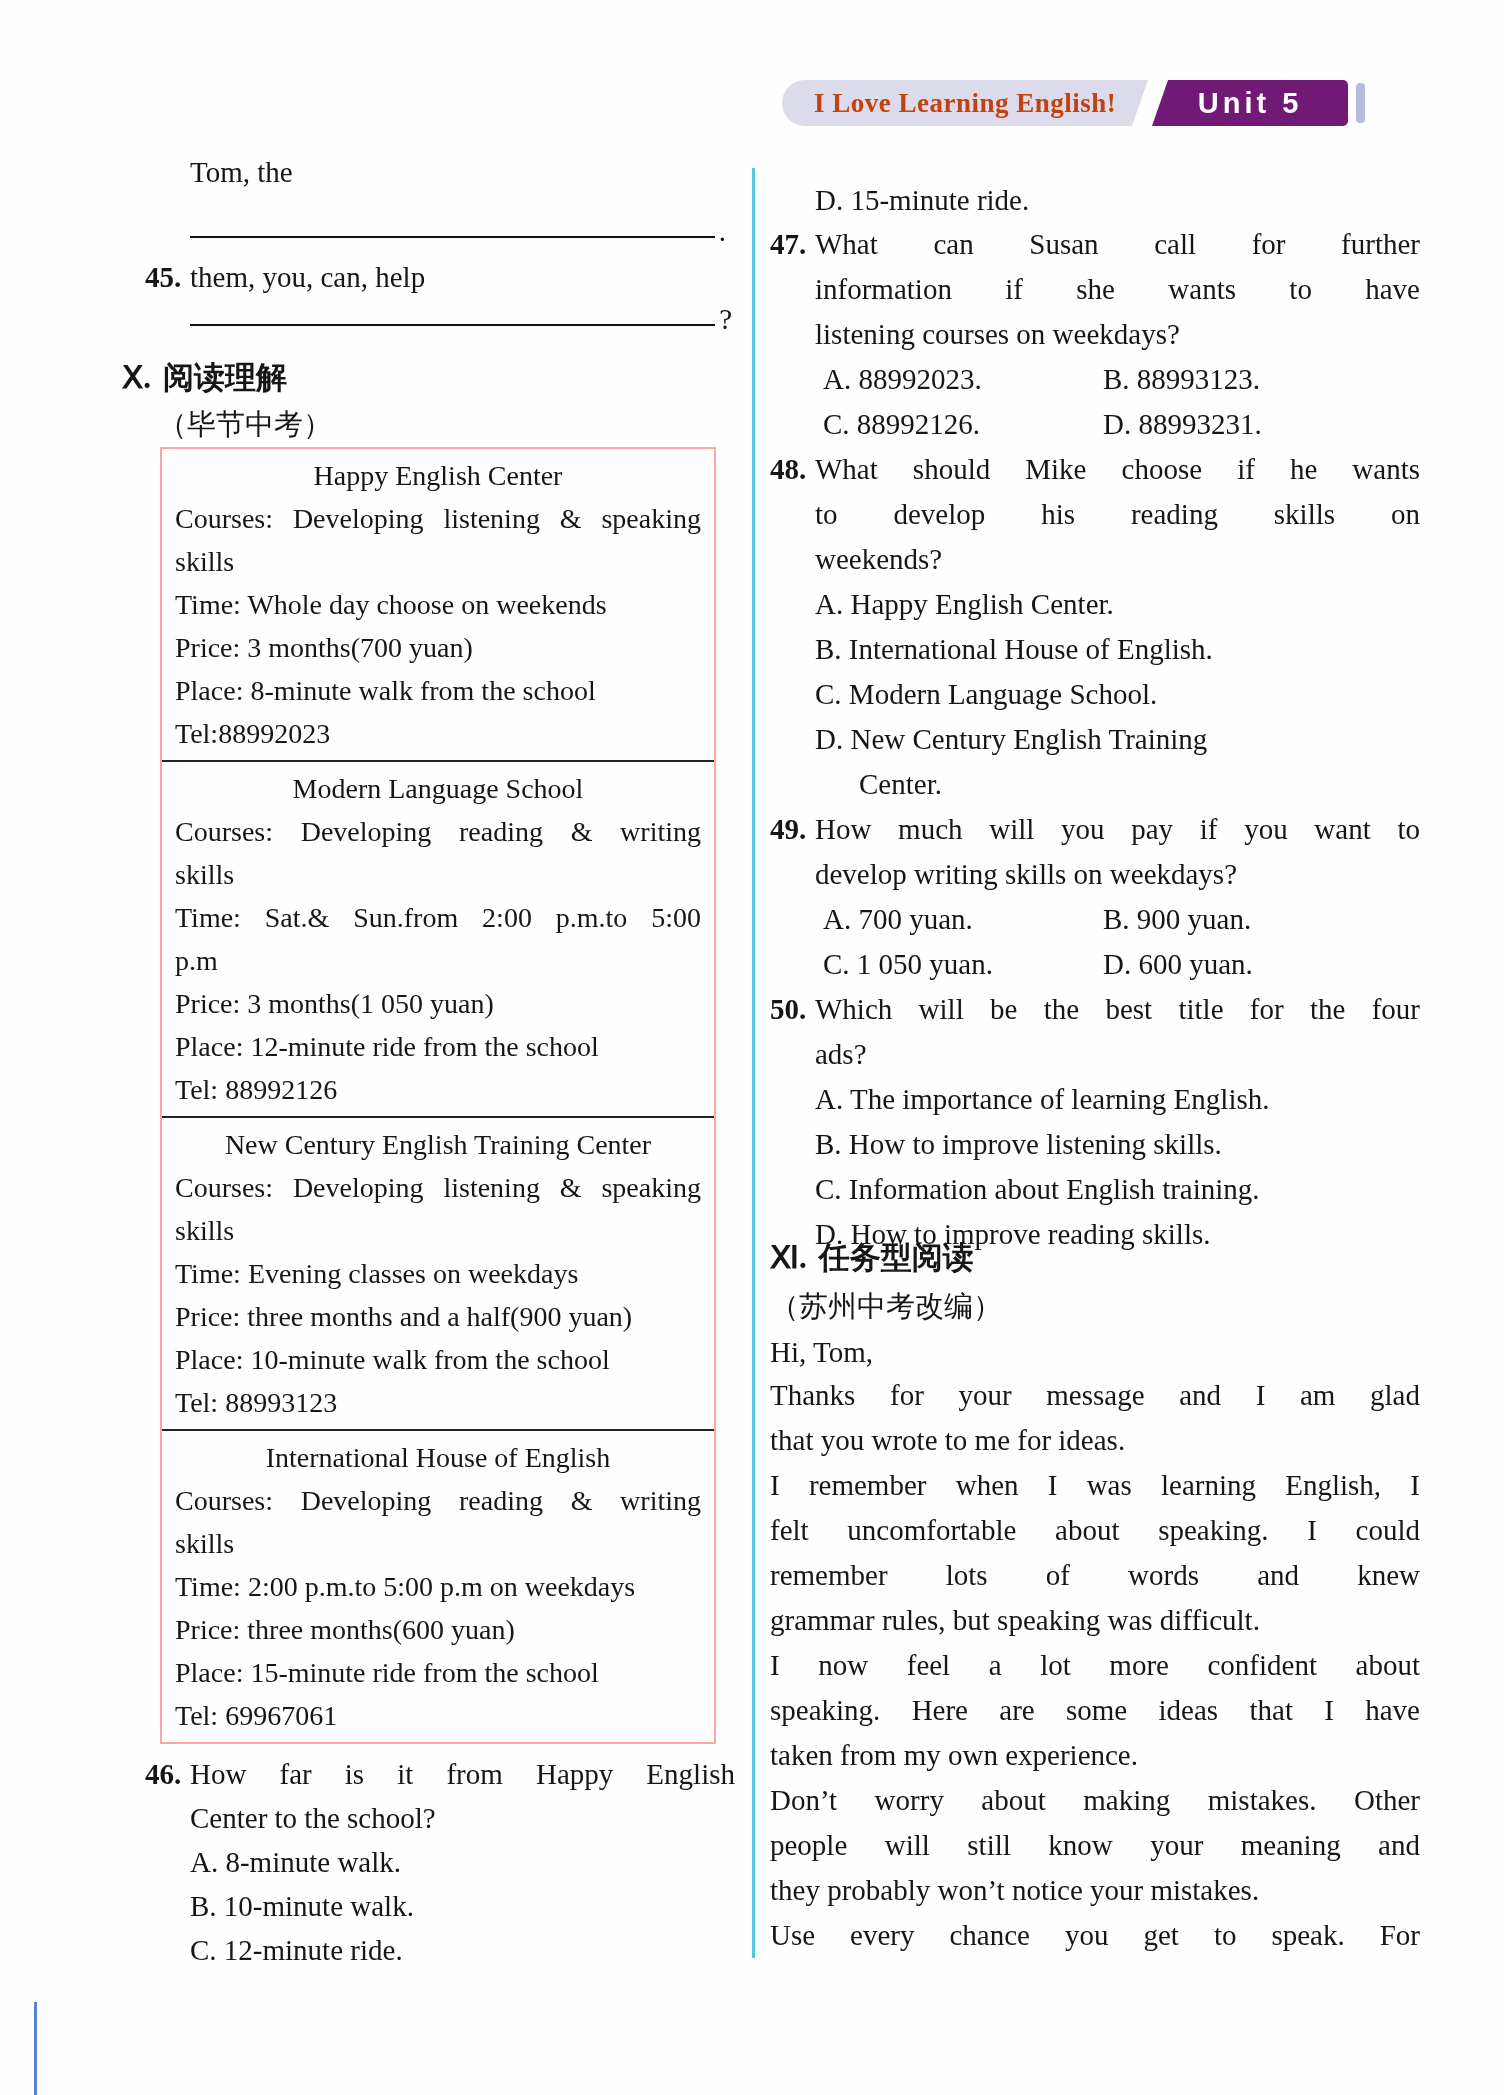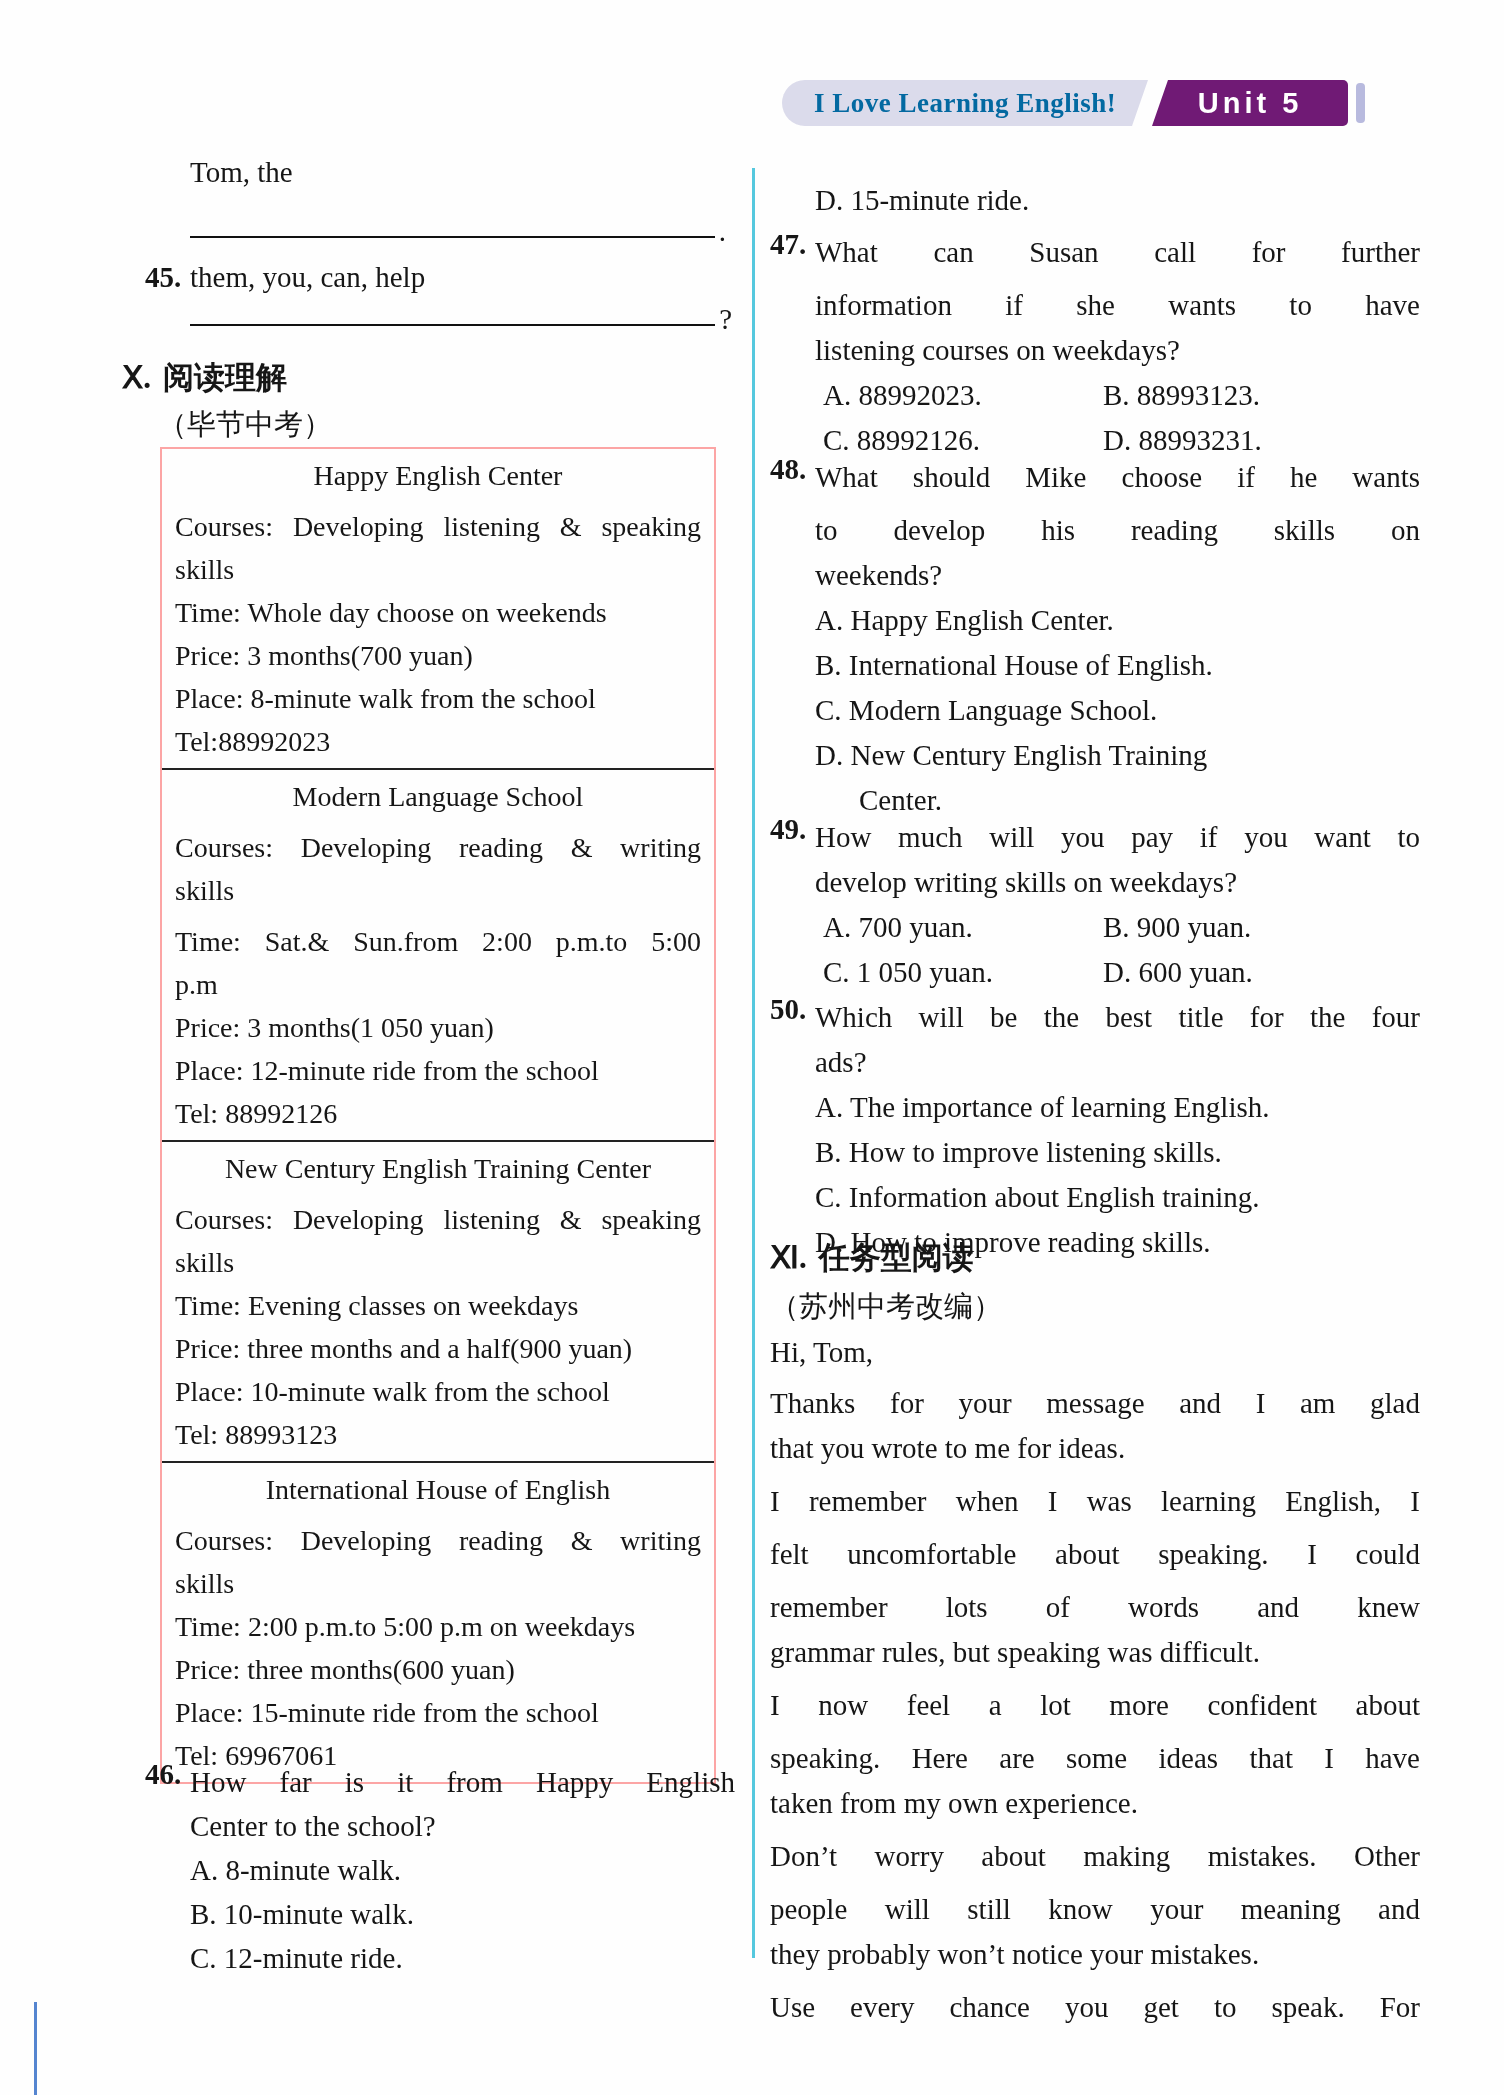--- a/index.html
+++ b/index.html
@@ -12,42 +12,42 @@
   .abs { position:absolute; }
 
   
   .pill {
     position:absolute; left:782px; top:80px; width:366px; height:46px;
     background:#dbdbeb; border-radius:23px 0 0 23px;
     clip-path:polygon(0 0, 100% 0, calc(100% - 16px) 100%, 0 100%);
   }
   .pill-text {
     line-height:46px; padding-left:32px; font-weight:bold;
-    font-size:27px; color:#0369a1; letter-spacing:0.5px;
+    font-size:27px; color:#c2410c; letter-spacing:0.5px;
   }
   .unit {
     position:absolute; left:1152px; top:80px; width:196px; height:46px;
     background:#701a75; border-radius:0 5px 5px 0;
     clip-path:polygon(16px 0, 100% 0, 100% 100%, 0 100%);
     display:flex; align-items:center; justify-content:center;
   }
   .unit-text {
     font-family:"Liberation Sans", sans-serif; font-weight:bold;
     font-size:29px; color:#ffffff; letter-spacing:4px;
   }
   .unit-tab {
     position:absolute; left:1356px; top:83px; width:9px; height:40px;
     background:#b8bade; border-radius:4px;
   }
 
   .divider { position:absolute; left:752px; top:168px; width:3px; height:1790px; background:#55c8de; }
   .edge-mark { position:absolute; left:34px; top:2002px; width:3px; height:93px; background:#5585d0; }
 
   .line { line-height:45px; }
-  .j { text-align:justify; text-align-last:justify;margin-top:8px; }
+  .j { text-align:justify; text-align-last:justify; }
 
   .q { position:absolute; line-height:45px; }
   .qnum { position:absolute; left:-45px; font-weight:bold; }
 
   .blank-row { position:absolute; display:flex; align-items:flex-end; }
   .rule { flex:1; border-bottom:2px solid #111; margin-bottom:8px; }
   .blank-end { line-height:30px; margin-left:4px; }
 
   .heading { position:absolute; font-weight:bold; font-size:31px; line-height:45px; }
   .heading .cn { font-family:"Liberation Sans", sans-serif; margin-left:12px; }

